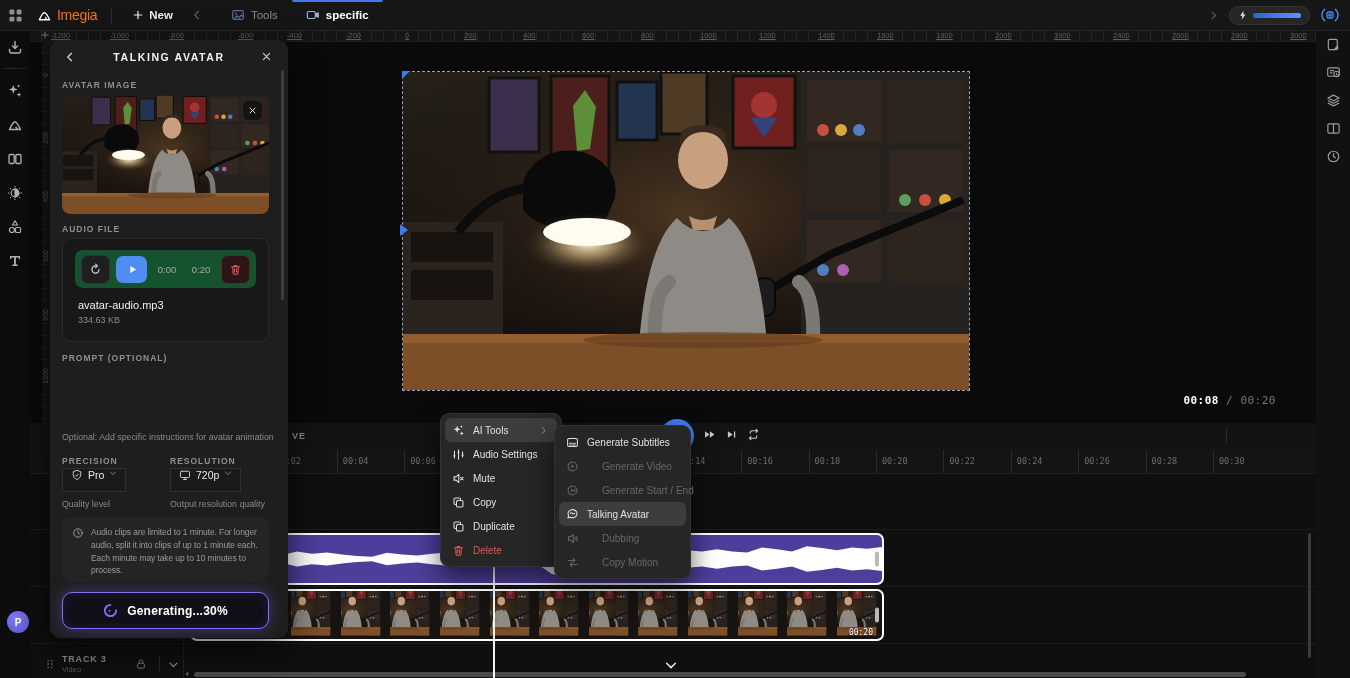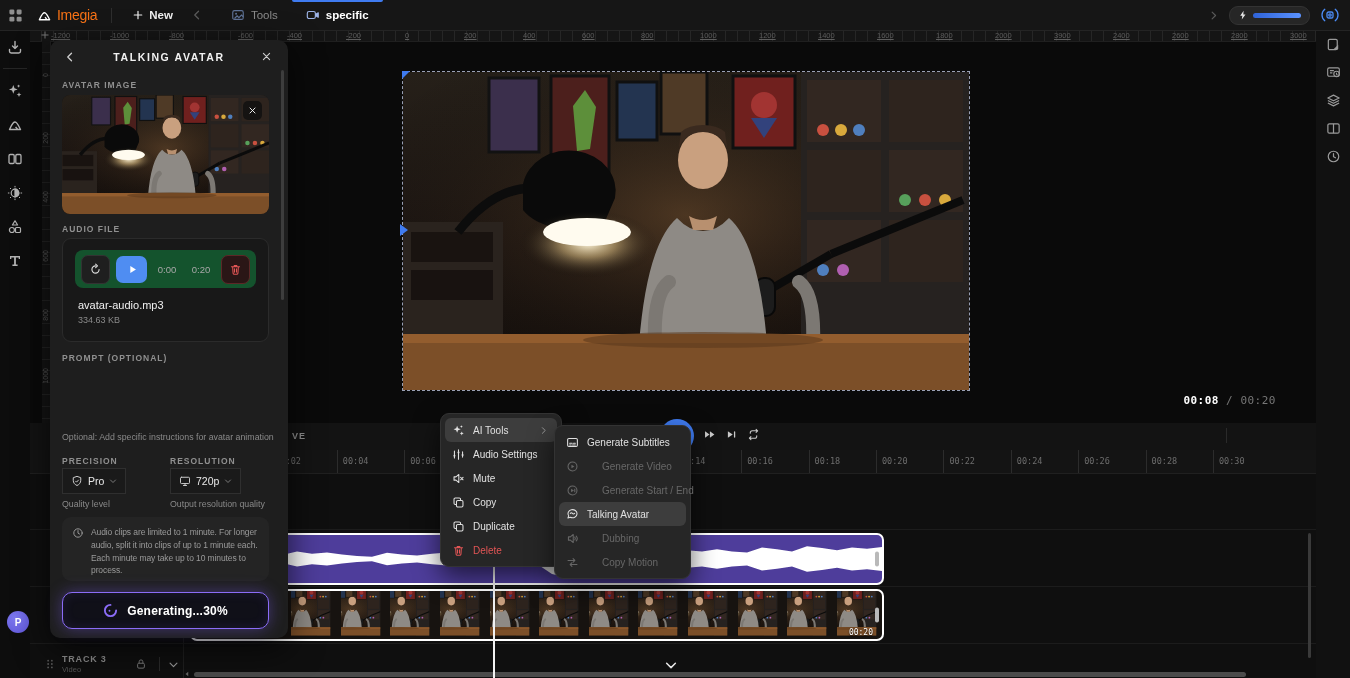--- a/index.html
+++ b/index.html
@@ -125,21 +125,21 @@
   .btn-restart .ic{width:13px;height:13px;}
   .btn-play{width:31px;height:27px;border-radius:7px;background:#4f8df2;display:flex;align-items:center;justify-content:center;color:#fff;}
   .btn-play .ic{width:11px;height:11px;margin-left:1px;}
   .p-time{font-size:9.5px;color:#a8a8a8;flex:1;text-align:center;}
   .btn-del{width:27px;height:27px;border-radius:7px;background:#2a1616;border:1px solid #5c2727;display:flex;align-items:center;justify-content:center;color:#e25555;}
   .btn-del .ic{width:13px;height:13px;}
   .file-name{position:absolute;left:15px;top:60px;font-size:11px;color:#efefef;}
   .file-size{position:absolute;left:15px;top:76px;font-size:9px;color:#8a8a8a;}
   .prompt-box{position:absolute;left:12px;top:327px;width:207px;height:59px;border:1px solid #2b2b2b;border-radius:9px;background:#151515;box-sizing:border-box;padding:9px 10px;font-size:10.5px;color:#e8e8e8;}
   .p-hint{font-size:8.8px;color:#8a8a8a;white-space:nowrap;}
-  .dd{position:absolute;height:24px;border:1px solid #2f2f2f;border-radius:0;background:#1a1a1a;display:flex;align-items:center;gap:5px;padding:12px 8px;box-sizing:border-box;}
+  .dd{position:absolute;height:24px;border:1px solid #2f2f2f;border-radius:0;background:#1a1a1a;display:flex;gap:5px;padding:0 8px;box-sizing:border-box;}
   .dd .ic{width:12px;height:12px;color:#cfcfcf;}
   .dd .val{font-size:10.5px;color:#e8e8e8;}
   .dd .chv{width:8px;height:8px;color:#8a8a8a;}
   .info-box{position:absolute;left:12px;top:477px;width:207px;height:64px;background:#242424;border-radius:9px;box-sizing:border-box;padding:9px 10px;display:flex;gap:7px;}
   .info-box .ic{width:12px;height:12px;color:#9a9a9a;flex:0 0 12px;margin-top:1px;}
   .info-text{font-size:8.5px;line-height:1.5;color:#9a9a9a;letter-spacing:-.1px;}
   .gen-btn{position:absolute;left:12px;top:552px;width:207px;height:37px;border-radius:10px;background:#101018;
      border:1.5px solid #8b6cf7;box-shadow:0 0 16px rgba(124,92,250,.4), inset 0 0 12px rgba(124,92,250,.12);
      display:flex;align-items:center;justify-content:center;gap:9px;box-sizing:border-box;}
   .gen-btn .ic{width:15px;height:15px;}

